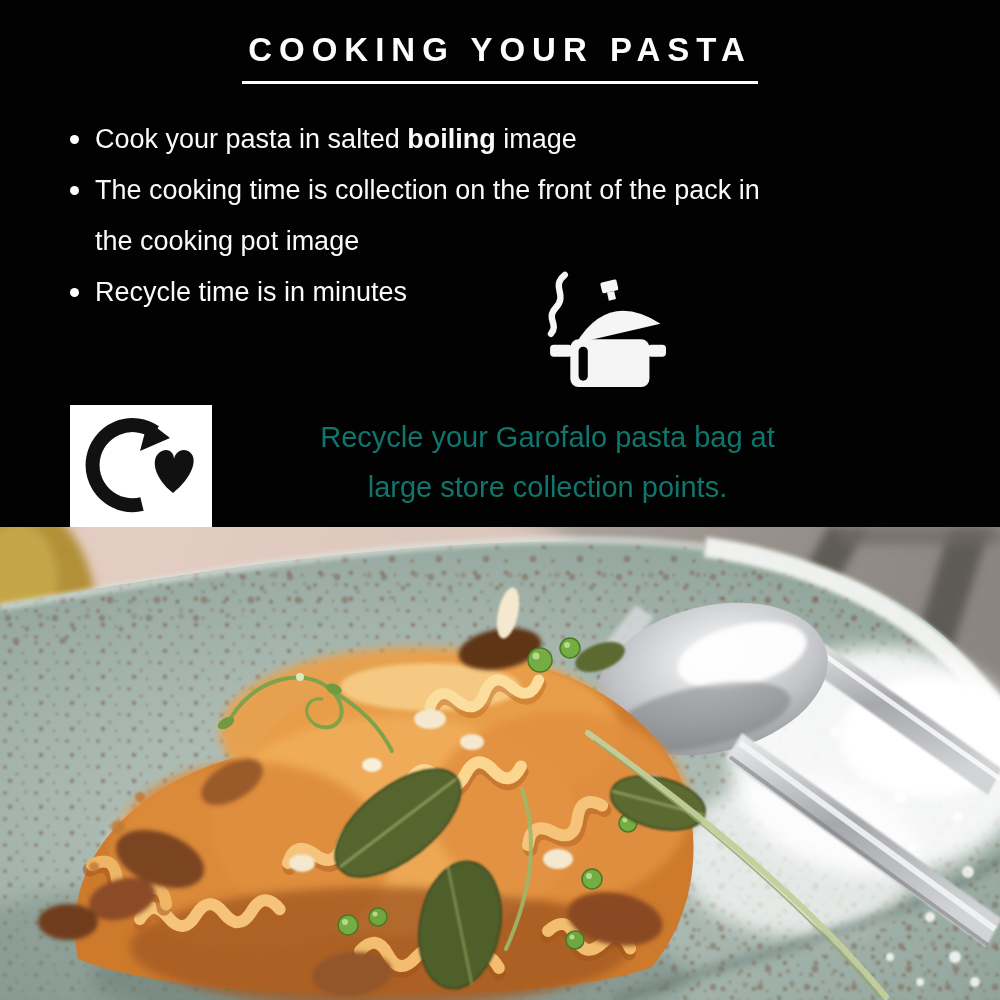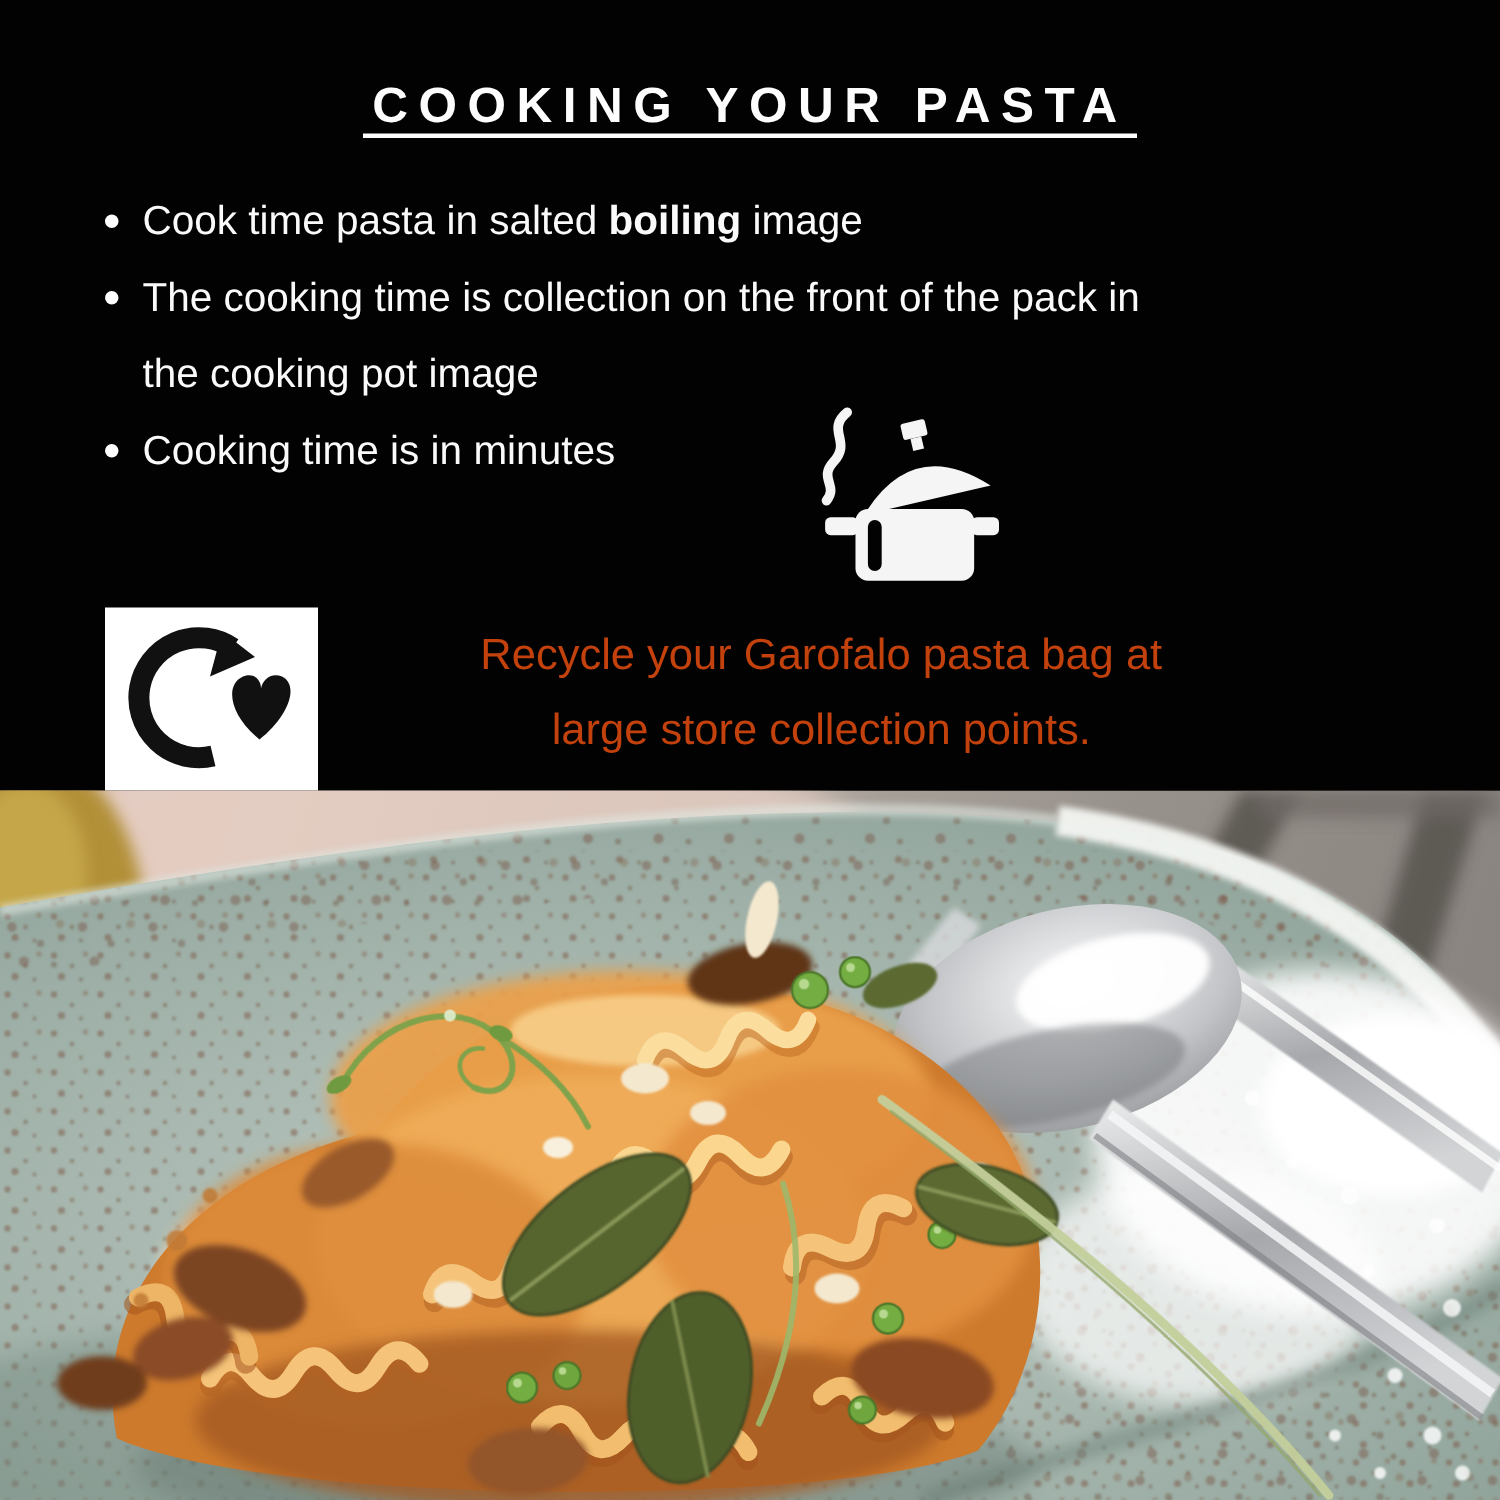--- a/index.html
+++ b/index.html
@@ -6,66 +6,66 @@
   .canvas{
     position:relative;width:1000px;height:1000px;margin:0 auto;
     background:#000;overflow:hidden;
     font-family:"Liberation Sans",sans-serif;color:#fff;
   }
   
   .panel{position:relative;width:1000px;height:527px;background:#020202;}
   .title{margin:0;padding-top:31px;text-align:center;}
   .title span{
     display:inline-block;font-size:33px;font-weight:bold;letter-spacing:7px;
-    color:#fdfdfd;border-bottom:3px solid #fdfdfd;padding:0 6px 0 6px;margin-top:20px;
+    color:#fdfdfd;border-bottom:3px solid #fdfdfd;padding:0 6px 12px 6px;
   }
   ul.instructions{
     list-style:none;margin:30px 0 0 68px;padding:0;width:845px;
     font-size:27px;line-height:51px;font-weight:400;color:#fafafa;
   }
   ul.instructions li{position:relative;padding-left:27px;}
   ul.instructions li::before{
     content:"";position:absolute;left:2px;top:21px;width:9px;height:9px;
     border-radius:50%;background:#fff;
   }
   ul.instructions strong{font-weight:bold;}
   .pot-icon{position:absolute;left:528px;top:268px;width:138px;height:126px;}
   .recycle-box{
     position:absolute;left:70px;top:405px;width:142px;height:122px;
     background:#fff;
   }
   .recycle-text{
     position:absolute;left:225px;top:412px;width:645px;margin:0;
-    text-align:center;font-size:29px;line-height:50px;color:#c2410c;
+    text-align:center;font-size:29px;line-height:50px;color:#0f766e;
   }
   
   .photo{position:absolute;left:0;top:527px;width:1000px;height:473px;margin:0;}
   .photo svg{display:block;}
 </style>
 </head>
 <body>
 
 <div class="canvas">
 
   <section class="panel">
 
     <h1 class="title">
       <span>COOKING YOUR PASTA</span>
     </h1>
 
     <ul class="instructions">
       <li>
-        <span>Cook time pasta in salted </span><strong>boiling</strong><span> image</span>
+        <span>Cook your pasta in salted </span><strong>boiling</strong><span> image</span>
       </li>
       <li>
         <span>The cooking time is collection on the front of the pack in</span><br>
         <span>the cooking pot image</span>
       </li>
       <li>
-        <span>Cooking time is in minutes</span>
+        <span>Recycle time is in minutes</span>
       </li>
     </ul>
 
     <svg class="pot-icon" viewBox="0 0 150 126" aria-hidden="true">
       <path d="M40,2 C24,15 44,23 30,38 C19,50 34,55 25,66" fill="none" stroke="#f5f5f5" stroke-width="7" stroke-linecap="round"></path>
       <g transform="rotate(-13 95 52)">
         <rect x="88" y="8" width="18" height="12" rx="2" fill="#f5f5f5"></rect>
         <rect x="93" y="20" width="8" height="9" fill="#f5f5f5"></rect>
         <path d="M48,66 Q95,18 142,66 Z" fill="#f5f5f5"></path>
       </g>

